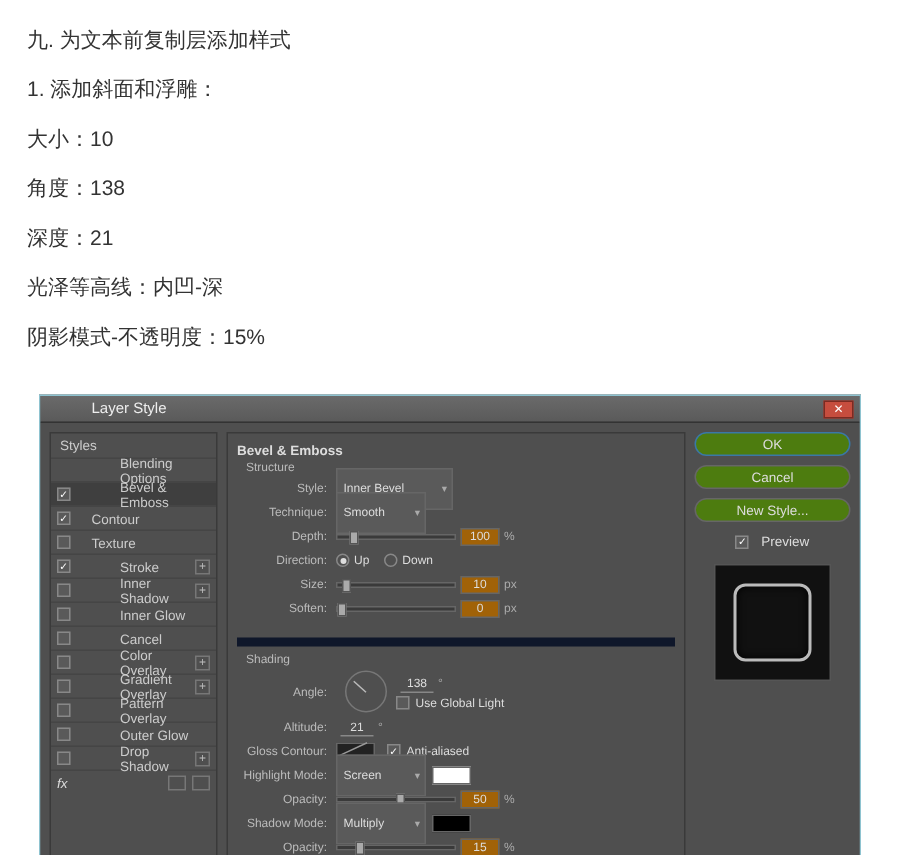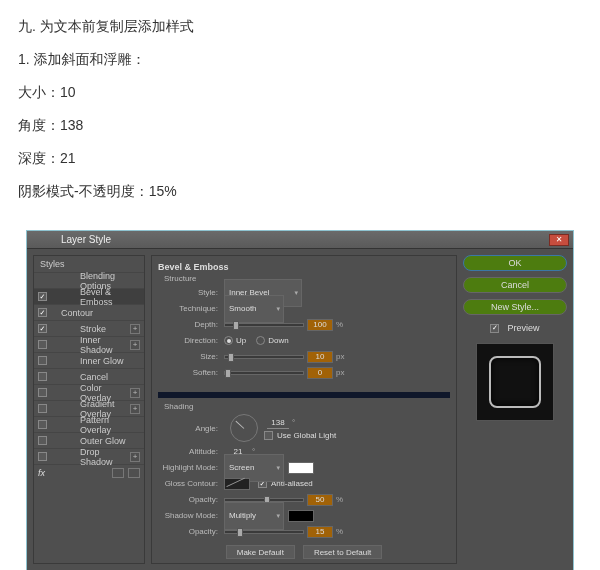--- a/index.html
+++ b/index.html
@@ -60,20 +60,21 @@
 </style>
 </head>
 <body>
 
 <div class="article">
   <p>九. 为文本前复制层添加样式</p>
   <p>1. 添加斜面和浮雕：</p>
   <p>大小：10</p>
   <p>角度：138</p>
   <p>深度：21</p>
+  <p>光泽等高线：内凹-深</p>
   <p>阴影模式-不透明度：15%</p>
 </div>
 
 <div class="dialog-outer">
   <div class="titlebar">
     <span class="titlebar-title">Layer Style</span>
     <span class="close-btn">✕</span>
   </div>
   <div class="dialog-body">
 
@@ -84,20 +85,24 @@
             <span style="width: 13px;"></span>
             <span class="row-label">Blending Options</span>
           </div>
           <div class="panel-row selected">
             <span class="cb checked"></span>
             <span class="row-label">Bevel &amp; Emboss</span>
           </div>
           <div class="panel-row">
             <span class="cb checked"></span>
             <span class="row-label indent">Contour</span>
+          </div>
+          <div class="panel-row">
+            <span class="cb"></span>
+            <span class="row-label indent">Texture</span>
           </div>
           <div class="panel-row">
             <span class="cb checked"></span>
             <span class="row-label">Stroke</span>
             <span class="plus">+</span>
           </div>
           <div class="panel-row">
             <span class="cb"></span>
             <span class="row-label">Inner Shadow</span>
             <span class="plus">+</span>
@@ -202,31 +207,31 @@
               <span style="font-size:8px">Use Global Light</span>
             </span>
           </span>
         </div>
         <div class="field-row">
           <span class="field-label">Altitude:</span>
           <span class="numbox underline">21</span>
           <span class="unit">°</span>
         </div>
         <div class="field-row">
-          <span class="field-label">Highlight Mode:</span>
-          <span class="select" style="min-width:60px">Screen</span>
-          <span style="width:4px"></span>
-          <span class="swatch white"></span>
-        </div>
-        <div class="field-row">
           <span class="field-label">Gloss Contour:</span>
           <span class="swatch contour"></span>
           <span style="width:8px"></span>
           <span class="cb checked"></span>
           <span style="font-size:8px">Anti-aliased</span>
+        </div>
+        <div class="field-row">
+          <span class="field-label">Highlight Mode:</span>
+          <span class="select" style="min-width:60px">Screen</span>
+          <span style="width:4px"></span>
+          <span class="swatch white"></span>
         </div>
         <div class="field-row">
           <span class="field-label">Opacity:</span>
           <span class="slider">
               <span class="thumb" style="left:50%"></span>
             </span>
           <span class="numbox">50</span>
           <span class="unit">%</span>
         </div>
         <div class="field-row">

